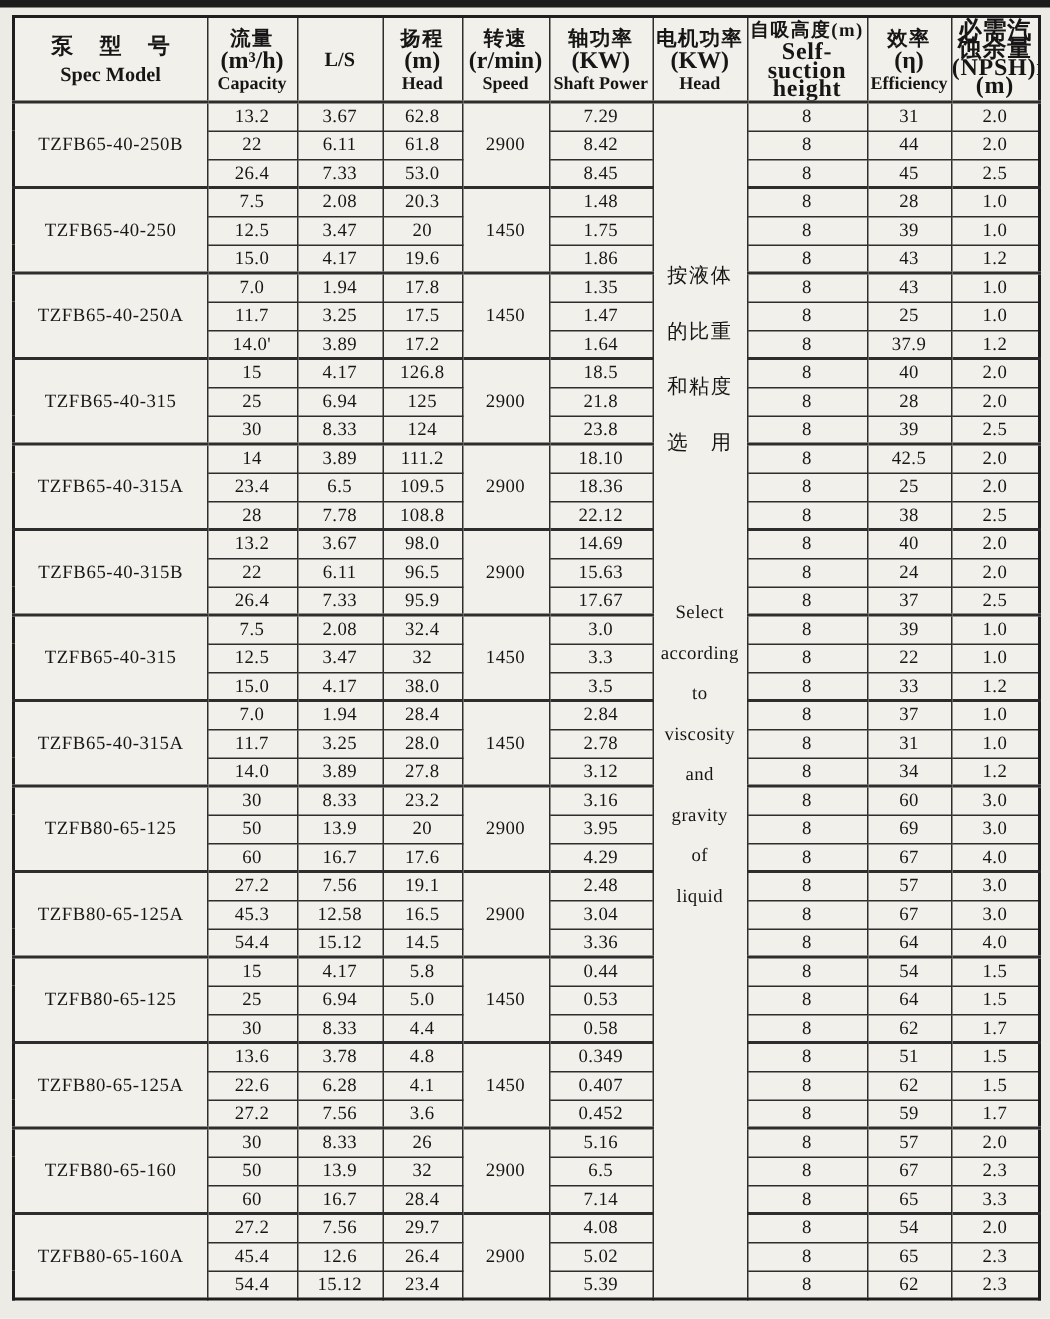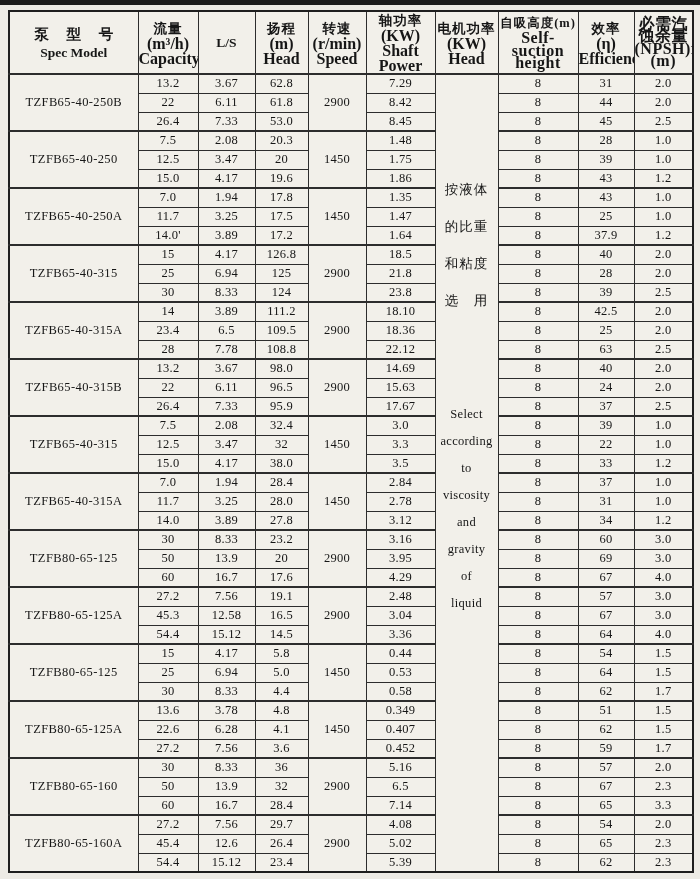--- a/index.html
+++ b/index.html
@@ -33,21 +33,21 @@
   }
   thead th { height: 55px; border-bottom-width: 2px; background: #f2f0ea; }
   tbody tr { height: 19px; }
   tbody tr.group-first td { border-top-width: 2px; }
   tbody td { font-size: 12.5px; letter-spacing: 0.3px; }
   td.model-cell { font-size: 12.5px; letter-spacing: 0.4px; }
 
   .h-zh   { display: block; font-size: 13.5px; letter-spacing: 1px; line-height: 17px; }
   .h-zh-wide { display: block; font-size: 14.5px; letter-spacing: 7px; line-height: 20px; text-indent: 7px; font-family: Liberation Serif, serif; }
   .h-unit { display: block; font-size: 16px; line-height: 14px; }
-  .h-en   { display: block; font-size: 16px;  line-height: 15px; }
+  .h-en   { display: block; font-size: 12px;  line-height: 15px; }
   .h-en-lg{ display: block; font-size: 13.5px; line-height: 18px; }
   .h-tight{ display: block; font-size: 16px; line-height: 12.5px; letter-spacing: 0.5px; font-family: Liberation Serif, serif; }
 
   td.power-note-cell { position: relative; margin-top: 28px; }
   .note-wrap { position: absolute; top: 0; left: 0; right: 0; bottom: 0; }
   .note-zh {
     position: absolute; top: 96px; left: 0; right: 0;
     line-height: 37px; font-size: 13.5px; letter-spacing: 1px;
   }
   .note-en {
@@ -282,21 +282,21 @@
           <td>8</td>
           <td>25</td>
           <td>2.0</td>
         </tr>
         <tr>
           <td>28</td>
           <td>7.78</td>
           <td>108.8</td>
           <td>22.12</td>
           <td>8</td>
-          <td>63</td>
+          <td>38</td>
           <td>2.5</td>
         </tr>
         <tr class="group-first">
           <td class="model-cell" rowspan="3">TZFB65-40-315B</td>
           <td>13.2</td>
           <td>3.67</td>
           <td>98.0</td>
           <td rowspan="3">2900</td>
           <td>14.69</td>
           <td>8</td>
@@ -492,21 +492,21 @@
           <td>3.6</td>
           <td>0.452</td>
           <td>8</td>
           <td>59</td>
           <td>1.7</td>
         </tr>
         <tr class="group-first">
           <td class="model-cell" rowspan="3">TZFB80-65-160</td>
           <td>30</td>
           <td>8.33</td>
-          <td>36</td>
+          <td>26</td>
           <td rowspan="3">2900</td>
           <td>5.16</td>
           <td>8</td>
           <td>57</td>
           <td>2.0</td>
         </tr>
         <tr>
           <td>50</td>
           <td>13.9</td>
           <td>32</td>

